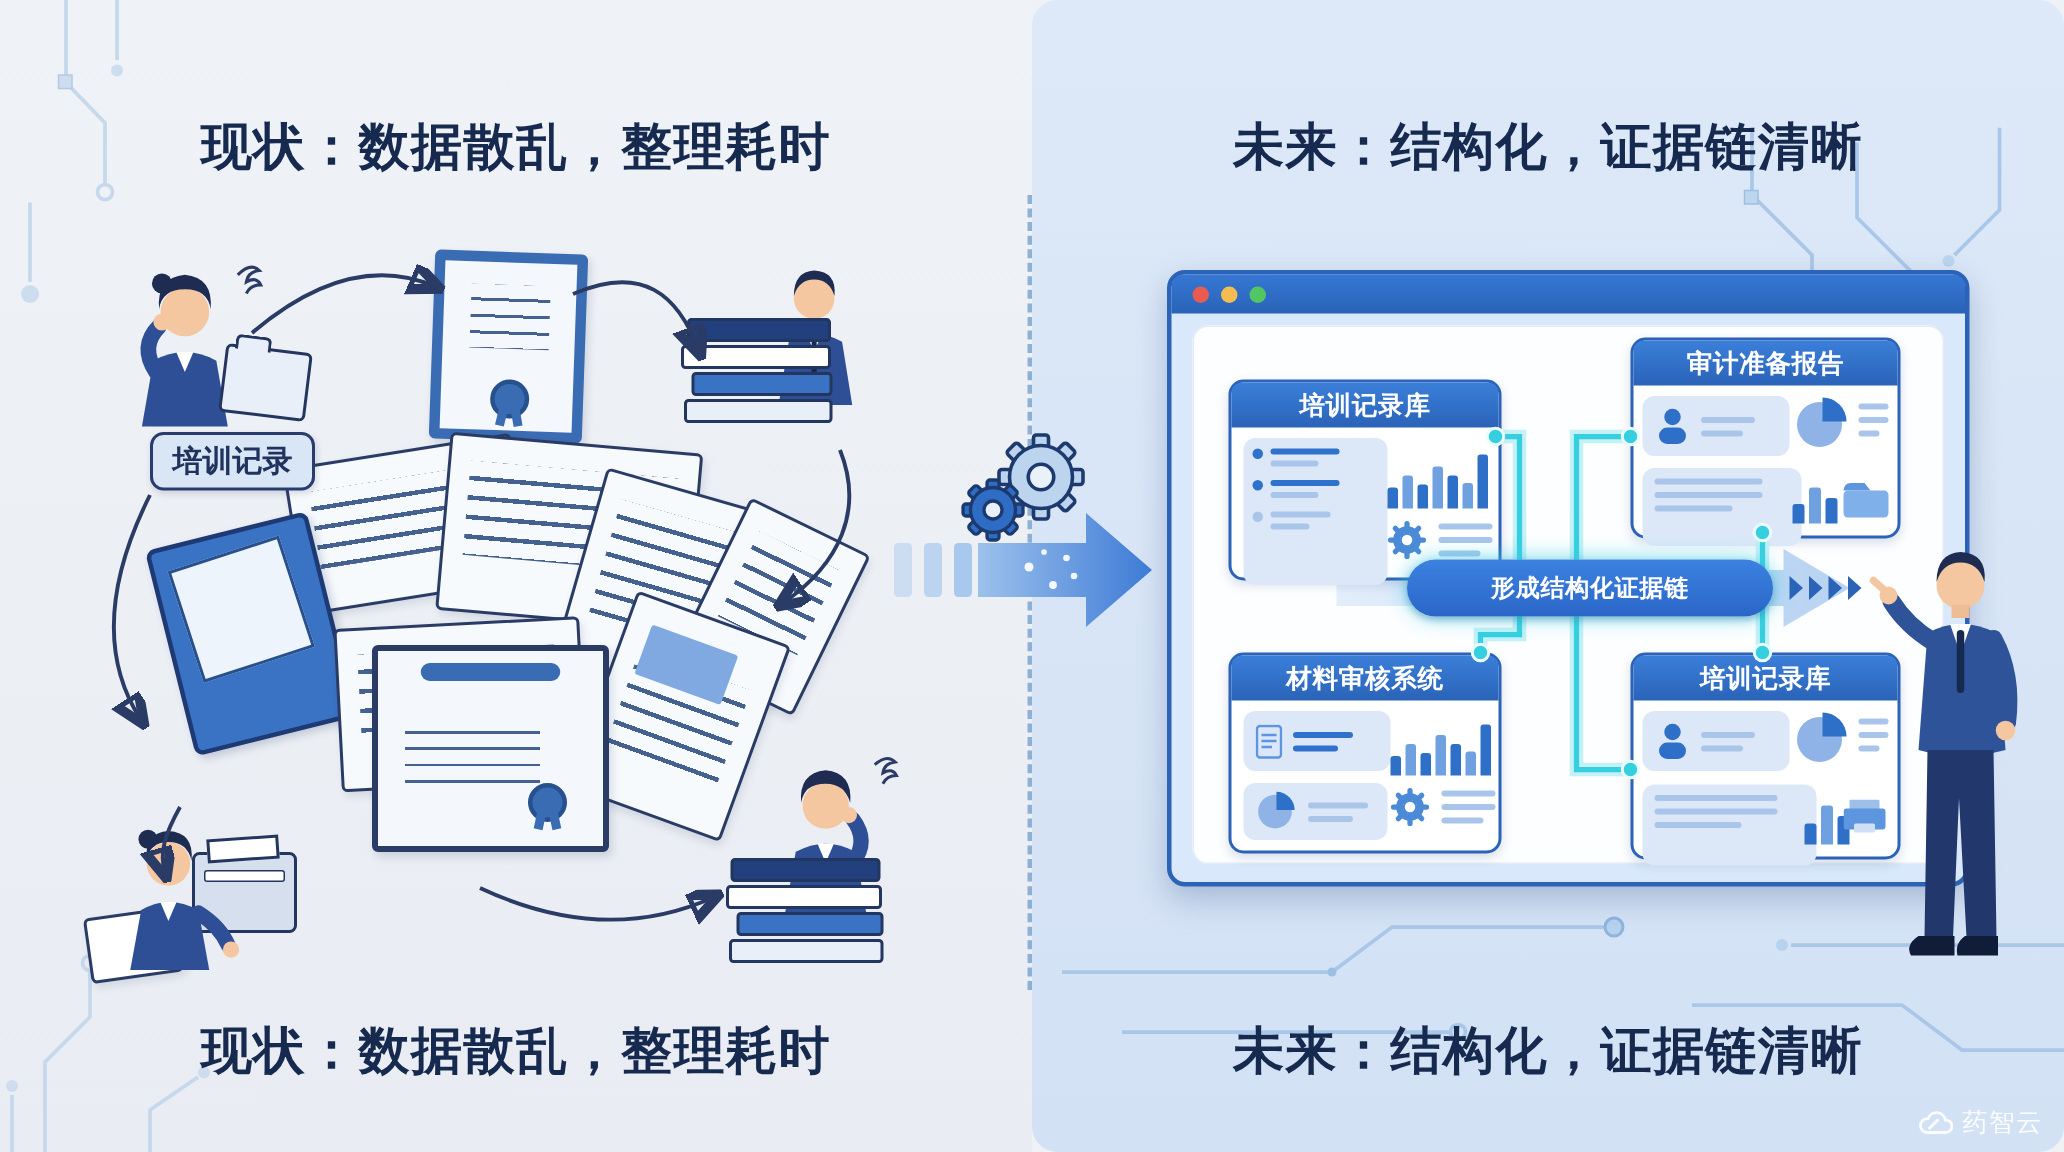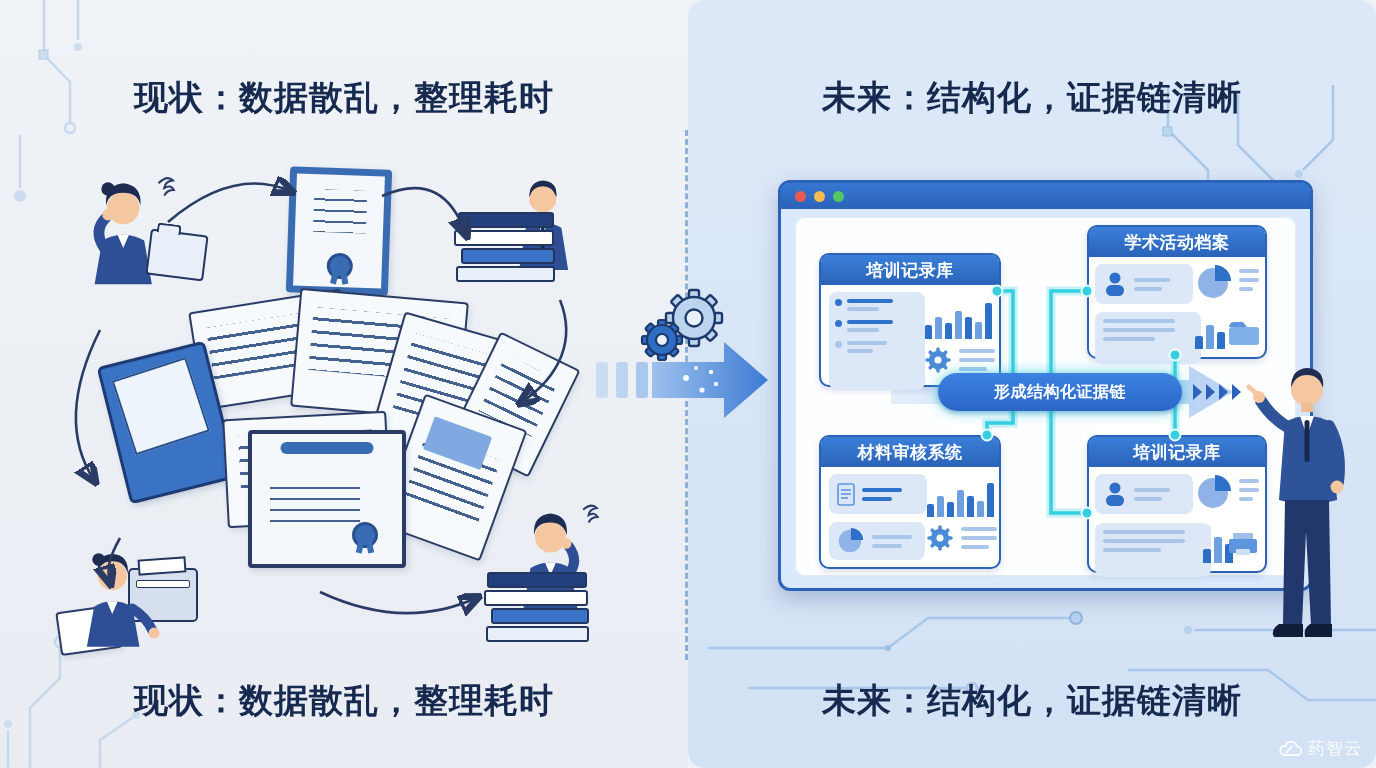--- a/index.html
+++ b/index.html
@@ -190,20 +190,21 @@
         </marker>
       </defs>
       <path d="M168,222 C215,182 255,176 290,191" marker-end="url(#ah)"></path>
       <path d="M382,196 C428,176 452,196 466,234" marker-end="url(#ah)"></path>
       <path d="M560,300 C576,340 560,376 522,402" marker-end="url(#ah)"></path>
       <path d="M100,330 C70,390 68,440 94,480" marker-end="url(#ah)"></path>
       <path d="M120,538 C110,556 106,568 110,582" marker-end="url(#ah)"></path>
       <path d="M320,592 C380,620 432,618 476,598" marker-end="url(#ah)"></path>
     </svg>
 
+    <div class="tag" style="left:100px;top:288px;">培训记录</div>
   </div>
 
   <div class="divider"></div>
 
   <div class="half right">
     <svg class="circuit c-right" style="left:410px;top:85px;" width="278" height="215" viewBox="0 0 278 215">
       <polyline points="70,0 70,45 110,85 110,140"></polyline>
       <polyline points="140,10 140,60 180,100"></polyline>
       <polyline points="235,0 235,55 205,85"></polyline>
       <rect x="65" y="42" width="9" height="9" fill="#bcd6f0" stroke="#9dbfe4"></rect>
@@ -296,21 +297,21 @@
               <span>
                   <span class="ml" style="width:36px;display:block;margin-bottom:5px;"></span>
                   <span class="ml" style="width:36px;display:block;margin-bottom:5px;"></span>
                   <span class="ml" style="width:28px;display:block;"></span>
                 </span>
             </div>
           </div>
         </div>
 
         <div class="card" style="left:292px;top:8px;width:176px;height:130px;">
-          <div class="card-h">学术活动档案</div>
+          <div class="card-h">审计准备报告</div>
           <div class="card-b">
             <div class="lbox" style="left:6px;top:7px;width:90px;height:40px;display:flex;align-items:center;gap:7px;padding-left:8px;">
               <svg width="24" height="26" viewBox="-12 -12 24 26">
                   <circle cx="0" cy="-5" r="5.5" fill="#2e6fc8"></circle>
                   <rect x="-9" y="2" width="18" height="11" rx="5.5" fill="#2e6fc8"></rect>
                 </svg>
               <span>
                   <span class="ml" style="width:36px;display:block;margin-bottom:5px;"></span>
                   <span class="ml" style="width:28px;display:block;"></span>
                 </span>

